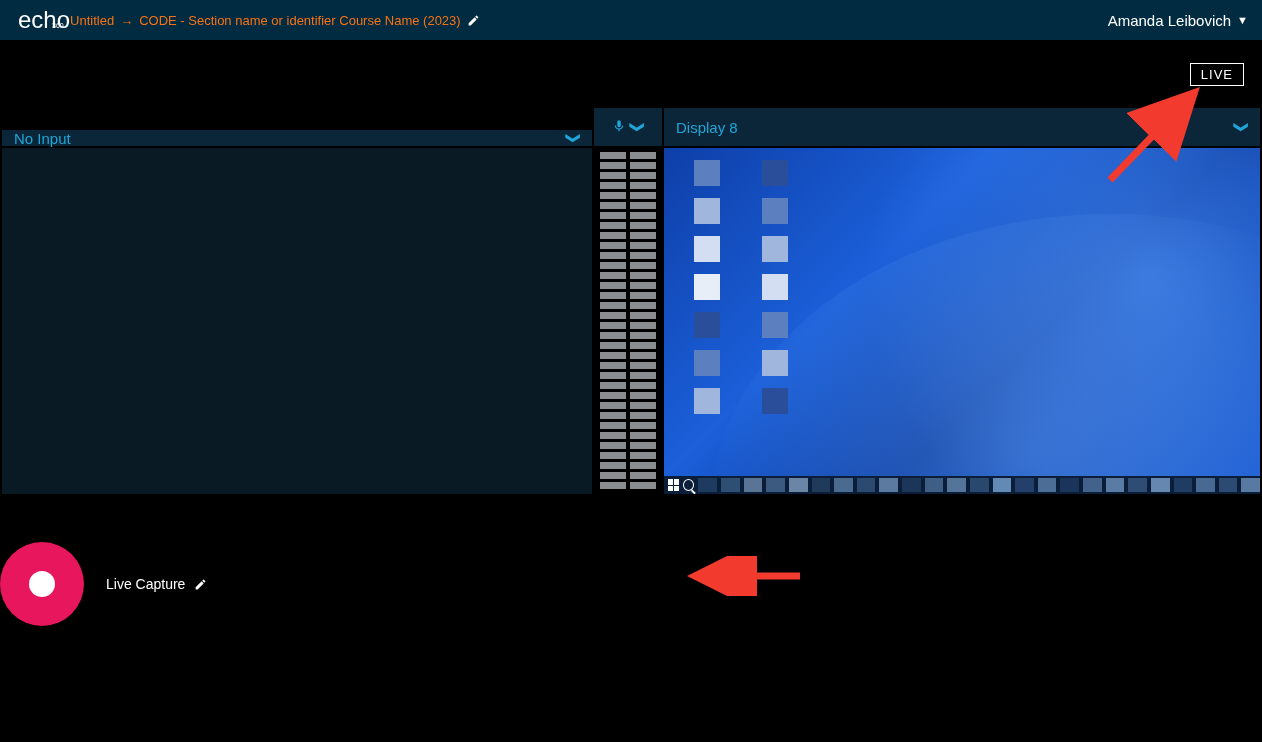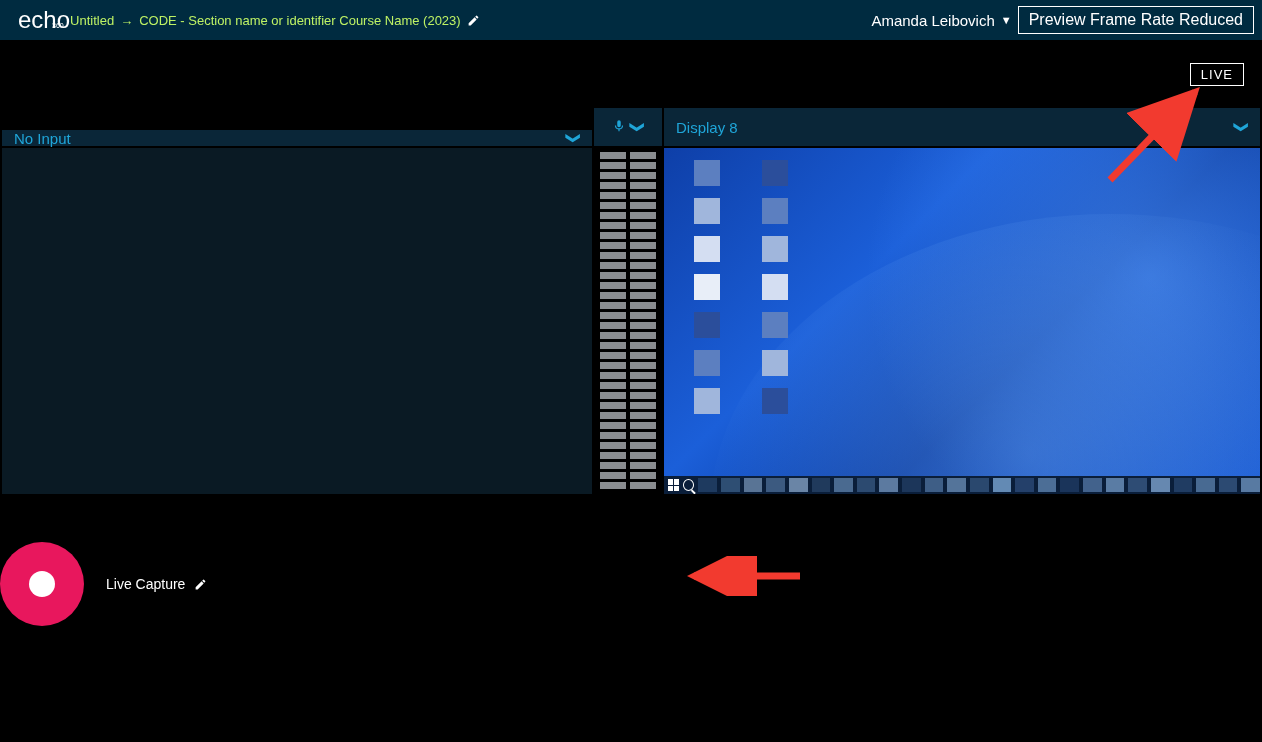--- a/index.html
+++ b/index.html
@@ -23,21 +23,21 @@
     position: relative;
   }
   .logo .degree {
     position: absolute;
     font-size: 7px;
     top: 16px;
     left: 44px;
   }
   .breadcrumb {
     font-size: 13px;
-    color: #bef264;
+    color: #f97316;
     display: flex;
     align-items: center;
     gap: 6px;
   }
   .breadcrumb .arrow { }
   .edit-pencil {
     width: 14px;
     height: 14px;
     display: inline-flex;
     align-items: center;
@@ -261,23 +261,20 @@
     <span class="edit-pencil">
       <svg class="pencil" viewBox="0 0 24 24">
           <path d="M3 17.25V21h3.75L17.81 9.94l-3.75-3.75L3 17.25zM20.71 7.04a1 1 0 0 0 0-1.41l-2.34-2.34a1 1 0 0 0-1.41 0l-1.83 1.83 3.75 3.75 1.83-1.83z"></path>
         </svg>
     </span>
   </div>
   <div class="header-spacer"></div>
   <div class="user-menu">
     <span>Amanda Leibovich</span>
     <span class="tri">▼</span>
-  </div>
-  <div class="framerate-box">
-    <span>Preview Frame Rate Reduced</span>
   </div>
 </div>
 
 <div class="live-row">
   <div class="live-badge">
     <span>LIVE</span>
   </div>
 </div>
 
 <div class="sources-row">

